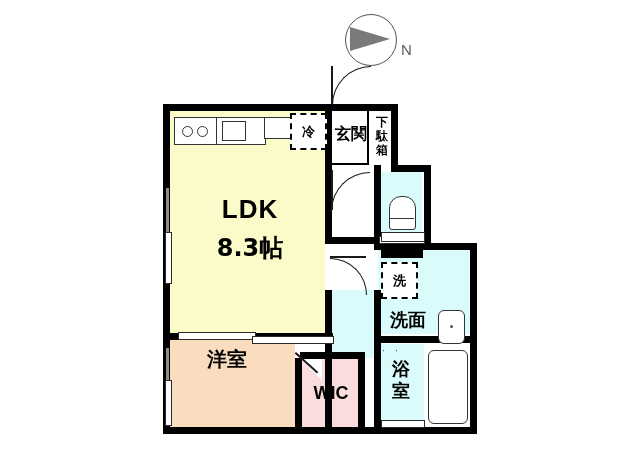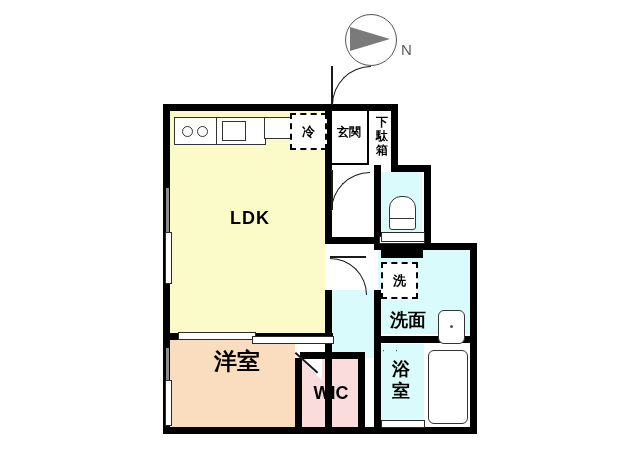--- a/index.html
+++ b/index.html
@@ -183,27 +183,28 @@
 
   <div class="abs" style="left:296px;top:352px;width:30px;height:30px;
        border-top:2px solid #1a1a1a;transform:rotate(42deg);transform-origin:left top;"></div>
 
   <div class="pane abs" style="left:178px;top:332px;width:76px;height:6px;"></div>
   <div class="pane abs" style="left:252px;top:336px;width:80px;height:6px;"></div>
 
   <div class="wall abs" style="left:381px;top:250px;width:42px;height:8px;"></div>
   <div class="pane abs" style="left:381px;top:232px;width:42px;height:8px;"></div>
 
-  <div class="lbl lbl-lat abs" style="left:205px;top:209px;width:90px;font-size:18px;letter-spacing:1px;">LDK</div>
-
-  <div class="lbl lbl-jp abs" style="left:194px;top:349px;width:86px;font-size:23px;">洋室</div>
+  <div class="lbl lbl-lat abs" style="left:205px;top:196px;width:90px;font-size:26px;letter-spacing:1px;">LDK</div>
+  <div class="lbl lbl-jp abs" style="left:205px;top:236px;width:90px;font-size:24px;">8.3帖</div>
+
+  <div class="lbl lbl-jp abs" style="left:184px;top:349px;width:86px;font-size:20px;">洋室</div>
 
   <div class="lbl lbl-lat abs" style="left:303px;top:384px;width:56px;font-size:18px;text-align:center;">WIC</div>
 
-  <div class="lbl lbl-jp abs" style="left:331px;top:126px;width:36px;font-size:12px;">玄関</div>
+  <div class="lbl lbl-jp abs" style="left:331px;top:126px;width:36px;font-size:16px;text-align:right;">玄関</div>
 
   <div class="lbl lbl-jp abs" style="left:371px;top:116px;width:22px;font-size:12px;">下</div>
   <div class="lbl lbl-jp abs" style="left:371px;top:130px;width:22px;font-size:12px;">駄</div>
   <div class="lbl lbl-jp abs" style="left:371px;top:144px;width:22px;font-size:12px;">箱</div>
 
   <div class="lbl lbl-jp abs" style="left:381px;top:312px;width:54px;font-size:18px;font-family:Liberation Mono, monospace;">洗面</div>
 
   <div class="lbl lbl-jp abs" style="left:389px;top:360px;width:24px;font-size:18px;">浴</div>
   <div class="lbl lbl-jp abs" style="left:389px;top:382px;width:24px;font-size:18px;">室</div>
 

